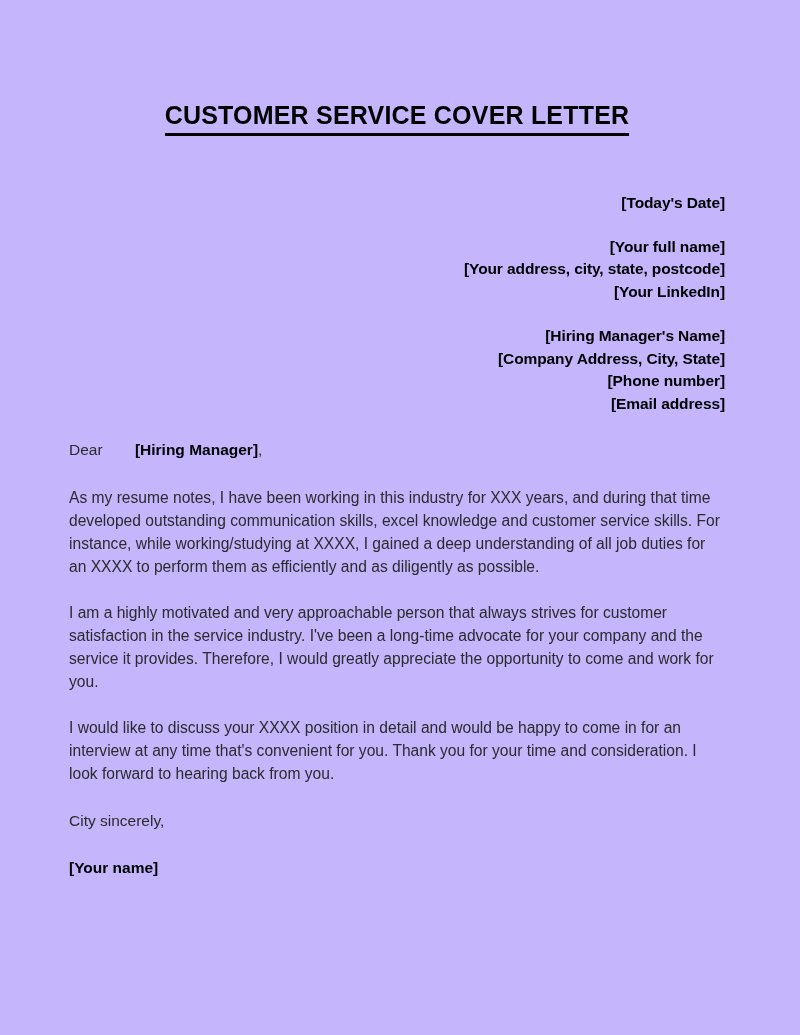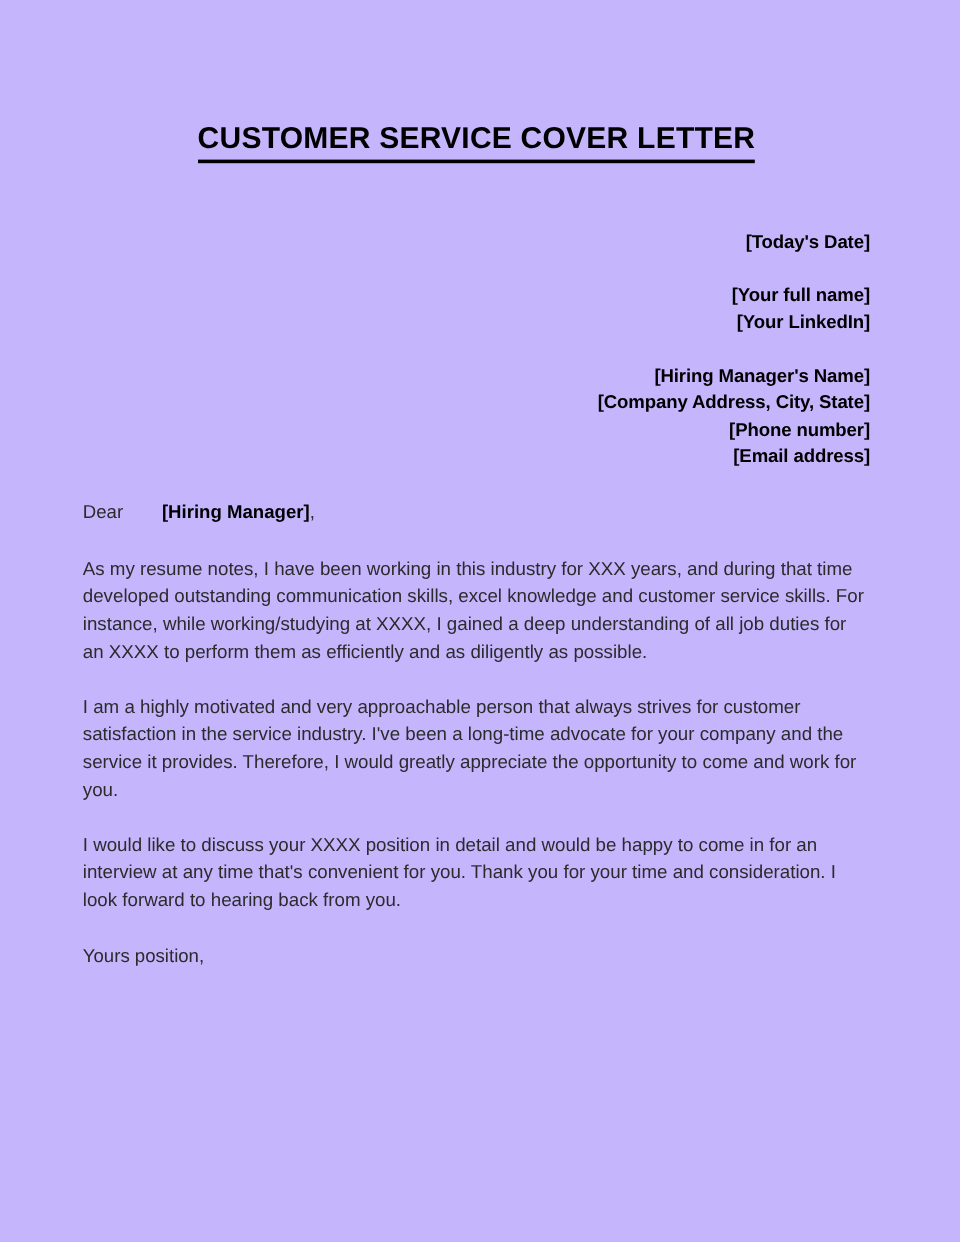--- a/index.html
+++ b/index.html
@@ -125,20 +125,21 @@
     </div>
 
     <div class="block date-block">
       <div class="line bold">[Today's Date]</div>
     </div>
 
     <div class="spacer-sm"></div>
 
     <div class="block">
       <div class="line bold">[Your full name]</div>
+      <div class="line bold">[Your address, city, state, postcode]</div>
       <div class="line bold">[Your LinkedIn]</div>
     </div>
 
     <div class="spacer-md"></div>
 
     <div class="block">
       <div class="line bold">[Hiring Manager's Name]</div>
       <div class="line bold">[Company Address, City, State]</div>
       <div class="line bold">[Phone number]</div>
       <div class="line bold">[Email address]</div>
@@ -151,19 +152,20 @@
     </div>
 
     <div class="spacer-lg"></div>
 
     <p class="para">As my resume notes, I have been working in this industry for XXX years, and during that time developed outstanding communication skills, excel knowledge and customer service skills. For instance, while working/studying at XXXX, I gained a deep understanding of all job duties for an XXXX to perform them as efficiently and as diligently as possible.</p>
     <p class="para">I am a highly motivated and very approachable person that always strives for customer satisfaction in the service industry. I've been a long-time advocate for your company and the service it provides. Therefore, I would greatly appreciate the opportunity to come and work for you.</p>
     <p class="para">I would like to discuss your XXXX position in detail and would be happy to come in for an interview at any time that's convenient for you. Thank you for your time and consideration. I look forward to hearing back from you.</p>
 
     <div class="spacer-lg"></div>
 
-    <div class="closing">Yours position,</div>
+    <div class="closing">City sincerely,</div>
 
     <div class="spacer-lg"></div>
 
+    <div class="signature">[Your name]</div>
 
   </div>
 </div>
 
 </body></html>

